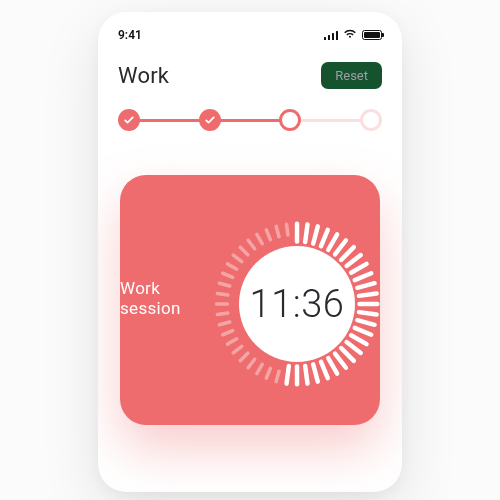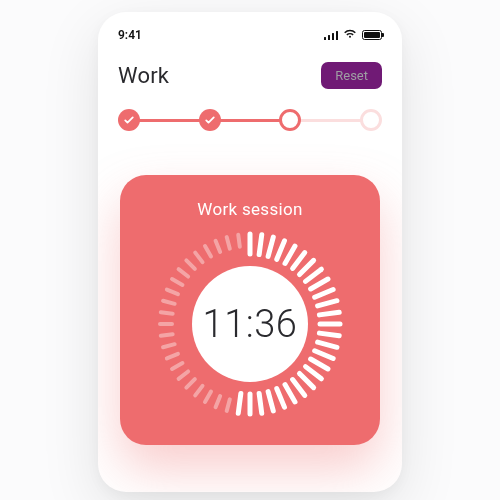--- a/index.html
+++ b/index.html
@@ -50,21 +50,21 @@
     justify-content: space-between;
     align-items: center;
   }
   .title {
     font-size: 22px;
     font-weight: 400;
     color: #2a2a2e;
     letter-spacing: 0.2px;
   }
   .reset-btn {
-    background: #701a75;
+    background: #14532d;
     color: #9e9ea3;
     font-size: 13px;
     border: none;
     border-radius: 7px;
     padding: 6px 14px;
     cursor: pointer;
     font-family: inherit;
   }
 
   
@@ -105,21 +105,21 @@
   }
 
   
   .card {
     margin: 44px 2px 0 2px;
     background: var(--accent);
     border-radius: 26px;
     box-shadow: 0 24px 50px rgba(239,111,111,0.35);
     padding: 24px 0 28px 0;
     display: flex;
-    flex-direction: column;
+    flex-direction: row;
     align-items: center;
   }
   .card-title {
     color: #fff;
     font-size: 17px;
     font-weight: 400;
     letter-spacing: 0.3px;
   }
   .dial-wrap {
     margin-top: 12px;

